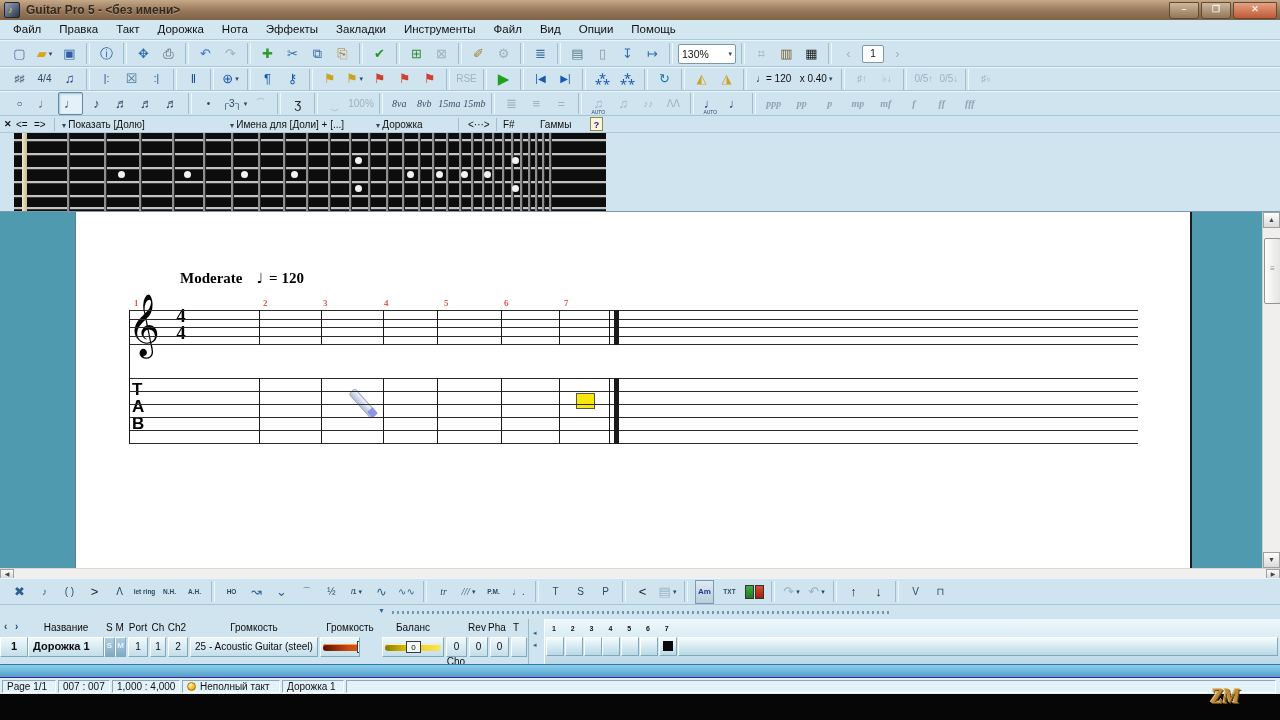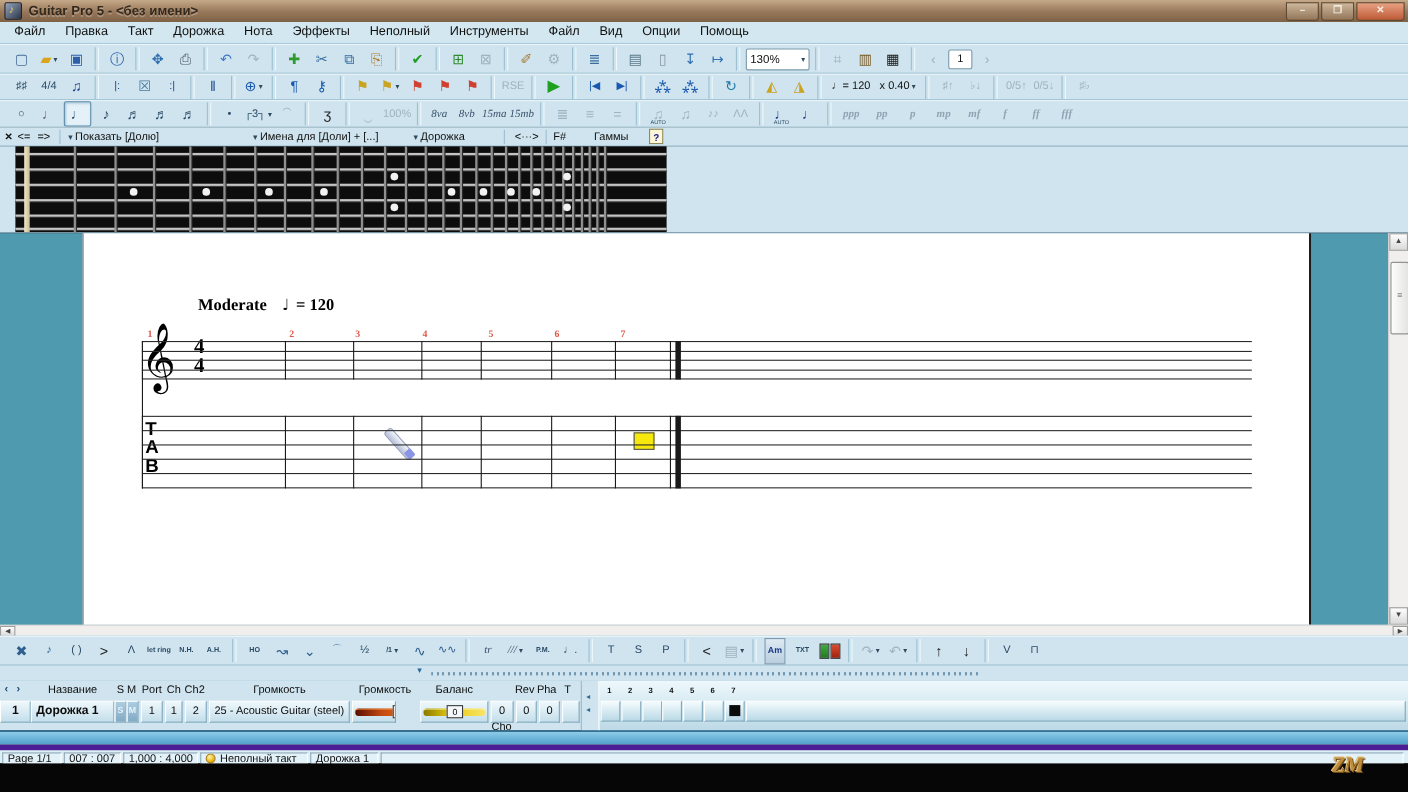--- a/index.html
+++ b/index.html
@@ -105,21 +105,21 @@
   .mx-split{position:absolute;left:528px;top:0;width:15px;height:45px;background:#cfe4ee;border-left:1px solid #9ab8c8;border-right:1px solid #ffffff;}
   .mx-split i{position:absolute;left:4px;font-size:7px;font-style:normal;color:#2a6a9a;}
   .tl-bg{position:absolute;left:543px;top:0;right:0;height:45px;background:linear-gradient(#eef8fc,#bcd9e6);}
   .tnum{position:absolute;top:6px;font-size:7px;font-weight:bold;color:#111;}
   .tcell{position:absolute;top:18px;width:18px;height:19px;background:linear-gradient(#f4fbfd,#b9d9e6);border:1px solid;border-color:#ffffff #7fa8bc #7fa8bc #ffffff;box-sizing:border-box;}
   .tcell .blk{position:absolute;left:3px;top:3px;width:10px;height:10px;background:#0a0a0a;}
   .tfill{position:absolute;top:18px;height:19px;background:linear-gradient(#f4fbfd,#b9d9e6);border:1px solid;border-color:#ffffff #7fa8bc #7fa8bc #ffffff;box-sizing:border-box;}
 
   
   .blueband{top:664px;height:13px;background:linear-gradient(#8ecdea,#4f9fc9);border-top:1px solid #2a7aa8;}
-  .statusbar{top:677px;height:17px;background:#dceef6;border-top:5px solid #4c1d95;}
+  .statusbar{top:677px;height:17px;background:#dceef6;border-top:1px solid #4c1d95;}
   .seg{position:absolute;top:2px;height:13px;border:1px solid;border-color:#8fa8b8 #ffffff #ffffff #8fa8b8;background:#e3f2f9;font-size:10px;line-height:12px;padding-left:4px;box-sizing:border-box;color:#101010;white-space:nowrap;overflow:hidden;}
   .bulb{display:inline-block;width:9px;height:9px;border-radius:50%;background:radial-gradient(circle at 35% 30%,#fff4b0,#f0b818 60%,#c07808);border:1px solid #a87808;margin-right:4px;vertical-align:-1px;box-sizing:border-box;}
   .blackbar{top:694px;height:26px;background:#060606;}
   .zm{position:absolute;left:1211px;top:-9px;font-family:"Liberation Serif",serif;font-style:italic;font-weight:bold;font-size:20px;color:#bd8c3e;text-shadow:1px 1px 0 #6a4a18,-1px -1px 0 #e3bc6e;letter-spacing:-1px;}
 </style>
 </head>
 <body>
 
 <div class="band titlebar">
   <span class="app-icon"></span>
@@ -131,21 +131,21 @@
   </span>
 </div>
 
 <div class="band menubar" id="menubar">
     <span class="menu-item">Файл</span>
     <span class="menu-item">Правка</span>
     <span class="menu-item">Такт</span>
     <span class="menu-item">Дорожка</span>
     <span class="menu-item">Нота</span>
     <span class="menu-item">Эффекты</span>
-    <span class="menu-item">Неполный</span>
+    <span class="menu-item">Закладки</span>
     <span class="menu-item">Инструменты</span>
     <span class="menu-item">Файл</span>
     <span class="menu-item">Вид</span>
     <span class="menu-item">Опции</span>
     <span class="menu-item">Помощь</span>
   </div>
 
 <div class="band tbrow" id="tb1">
     <span class="tb-btn">
       <span class="g" style="color: rgb(74, 111, 154);">▢</span>

